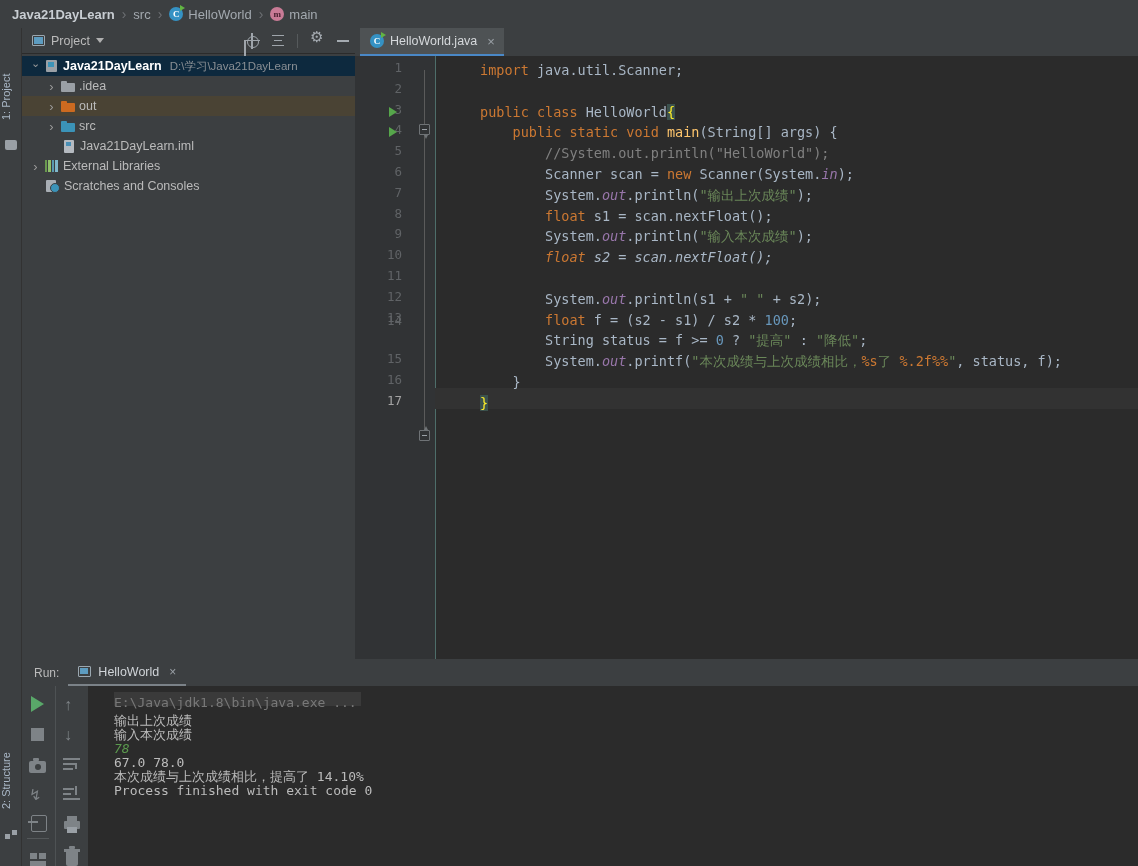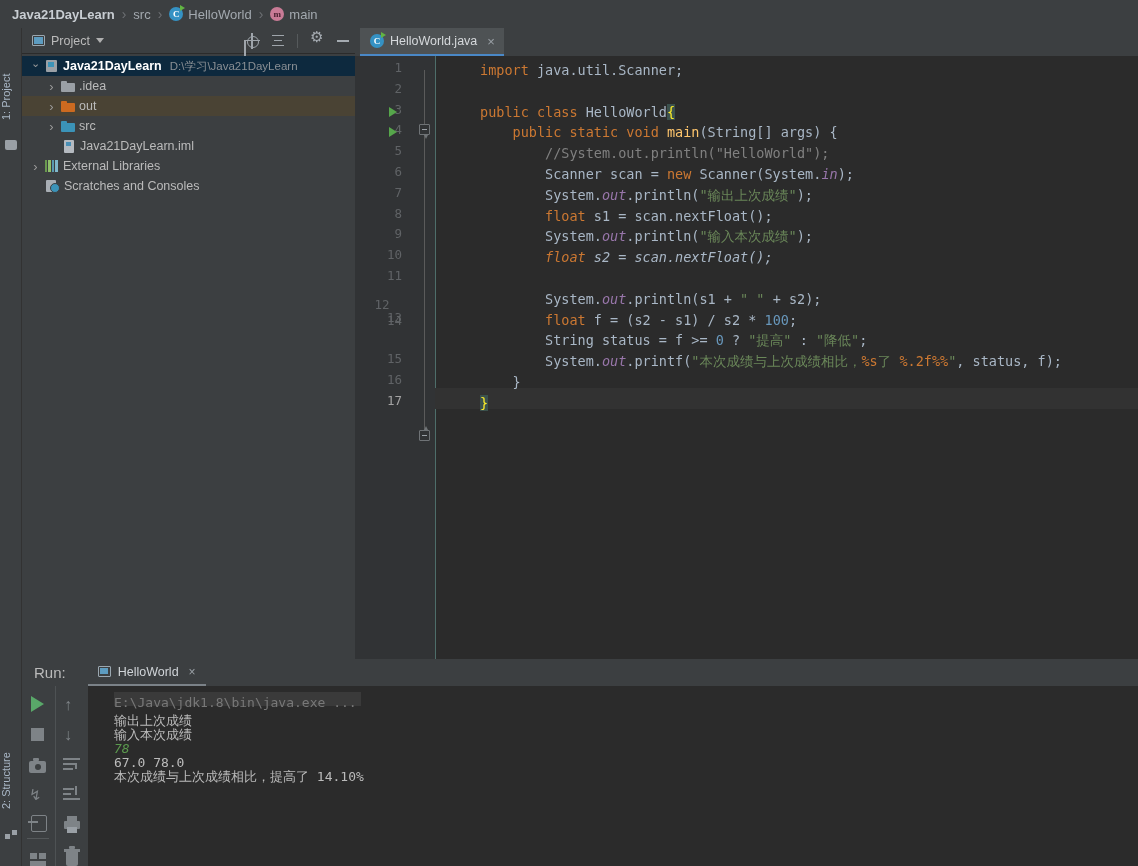--- a/index.html
+++ b/index.html
@@ -218,21 +218,21 @@
   .mth { color:#ffc66d; }
   .fmt { color:#cc7832; }
   .brace-hl{ background:#3b514d; color:#ffef28; }
 
   
   #run-panel {
     position:absolute; left:22px; top:659px; width:1116px; height:207px;
     background:#3c3f41;
   }
   #run-tabbar{ height:27px; display:flex; align-items:center; padding-left:12px; gap:0; }
-  #run-label{ color:#bbbbbb; font-size:15px; margin-right:22px; }
+  #run-label{ color:#bbbbbb; font-size:12px; margin-right:9px; }
   #run-tab{
     display:flex; align-items:center; gap:7px; height:27px; padding:0 10px;
     color:#d0d4d8; font-size:12.5px; border-bottom:2px solid #7b8288;
   }
   #run-tab-icon{ width:13px;height:11px;border:1.5px solid #9aa7b0;border-radius:1px;position:relative;}
   #run-tab-icon::after{content:"";position:absolute;left:1px;top:1px;width:8px;height:6px;background:#5d9cc0;}
   #run-tab-close{color:#9aa0a6;font-size:12px;margin-left:3px;}
 
   #run-body{ position:absolute; left:0; top:27px; width:1116px; height:180px; }
   #run-toolbar-a{ position:absolute; left:0; top:0; width:33px; height:180px; background:#3c3f41;}
@@ -400,21 +400,21 @@
       <div class="runmark" style="top: 50.6px;"></div>
       <div class="ln" style="top: 66.4px;">4</div>
       <div class="runmark" style="top: 71.4px;"></div>
       <div class="ln" style="top: 87.2px;">5</div>
       <div class="ln" style="top: 108px;">6</div>
       <div class="ln" style="top: 128.8px;">7</div>
       <div class="ln" style="top: 149.6px;">8</div>
       <div class="ln" style="top: 170.4px;">9</div>
       <div class="ln" style="top: 191.2px;">10</div>
       <div class="ln" style="top: 212px;">11</div>
-      <div class="ln" style="top: 241px; text-align: center;">12</div>
+      <div class="ln" style="top: 233px;">12</div>
       <div class="ln" style="top: 253.6px;">13</div>
       <div class="ln" style="top: 257px; text-align: right;">14</div>
       <div class="ln" style="top: 295.2px;">15</div>
       <div class="ln" style="top: 316px;">16</div>
       <div class="ln active" style="top: 336.8px;">17</div>
     </div>
   <div id="fold-strip"></div>
   <div id="marker-bar"></div>
   <div id="fold-line"></div>
   <div class="fold-marker top" style="top:68px;"></div>
@@ -484,15 +484,15 @@
         <i style="left:12px;top:0;width:1.8px;height:9px;"></i>
       </span>
       <span class="rt-ic" id="rt-print">
           <i></i>
         </span>
       <span class="rt-ic" id="rt-trash">
           <i></i>
         </span>
     </div>
 
-    <div id="console"><div class="con-line cmdline">E:\Java\jdk1.8\bin\java.exe ...</div><div class="con-line">输出上次成绩</div><div class="con-line">输入本次成绩</div><div class="con-line ingreen">78</div><div class="con-line">67.0 78.0</div><div class="con-line">本次成绩与上次成绩相比，提高了 14.10%</div></div>
+    <div id="console"><div class="con-line cmdline">E:\Java\jdk1.8\bin\java.exe ...</div><div class="con-line">输出上次成绩</div><div class="con-line">输入本次成绩</div><div class="con-line ingreen">78</div><div class="con-line">67.0 78.0</div><div class="con-line">本次成绩与上次成绩相比，提高了 14.10%</div><div class="con-line">Process finished with exit code 0</div></div>
   </div>
 </div>
 
 </body></html>

